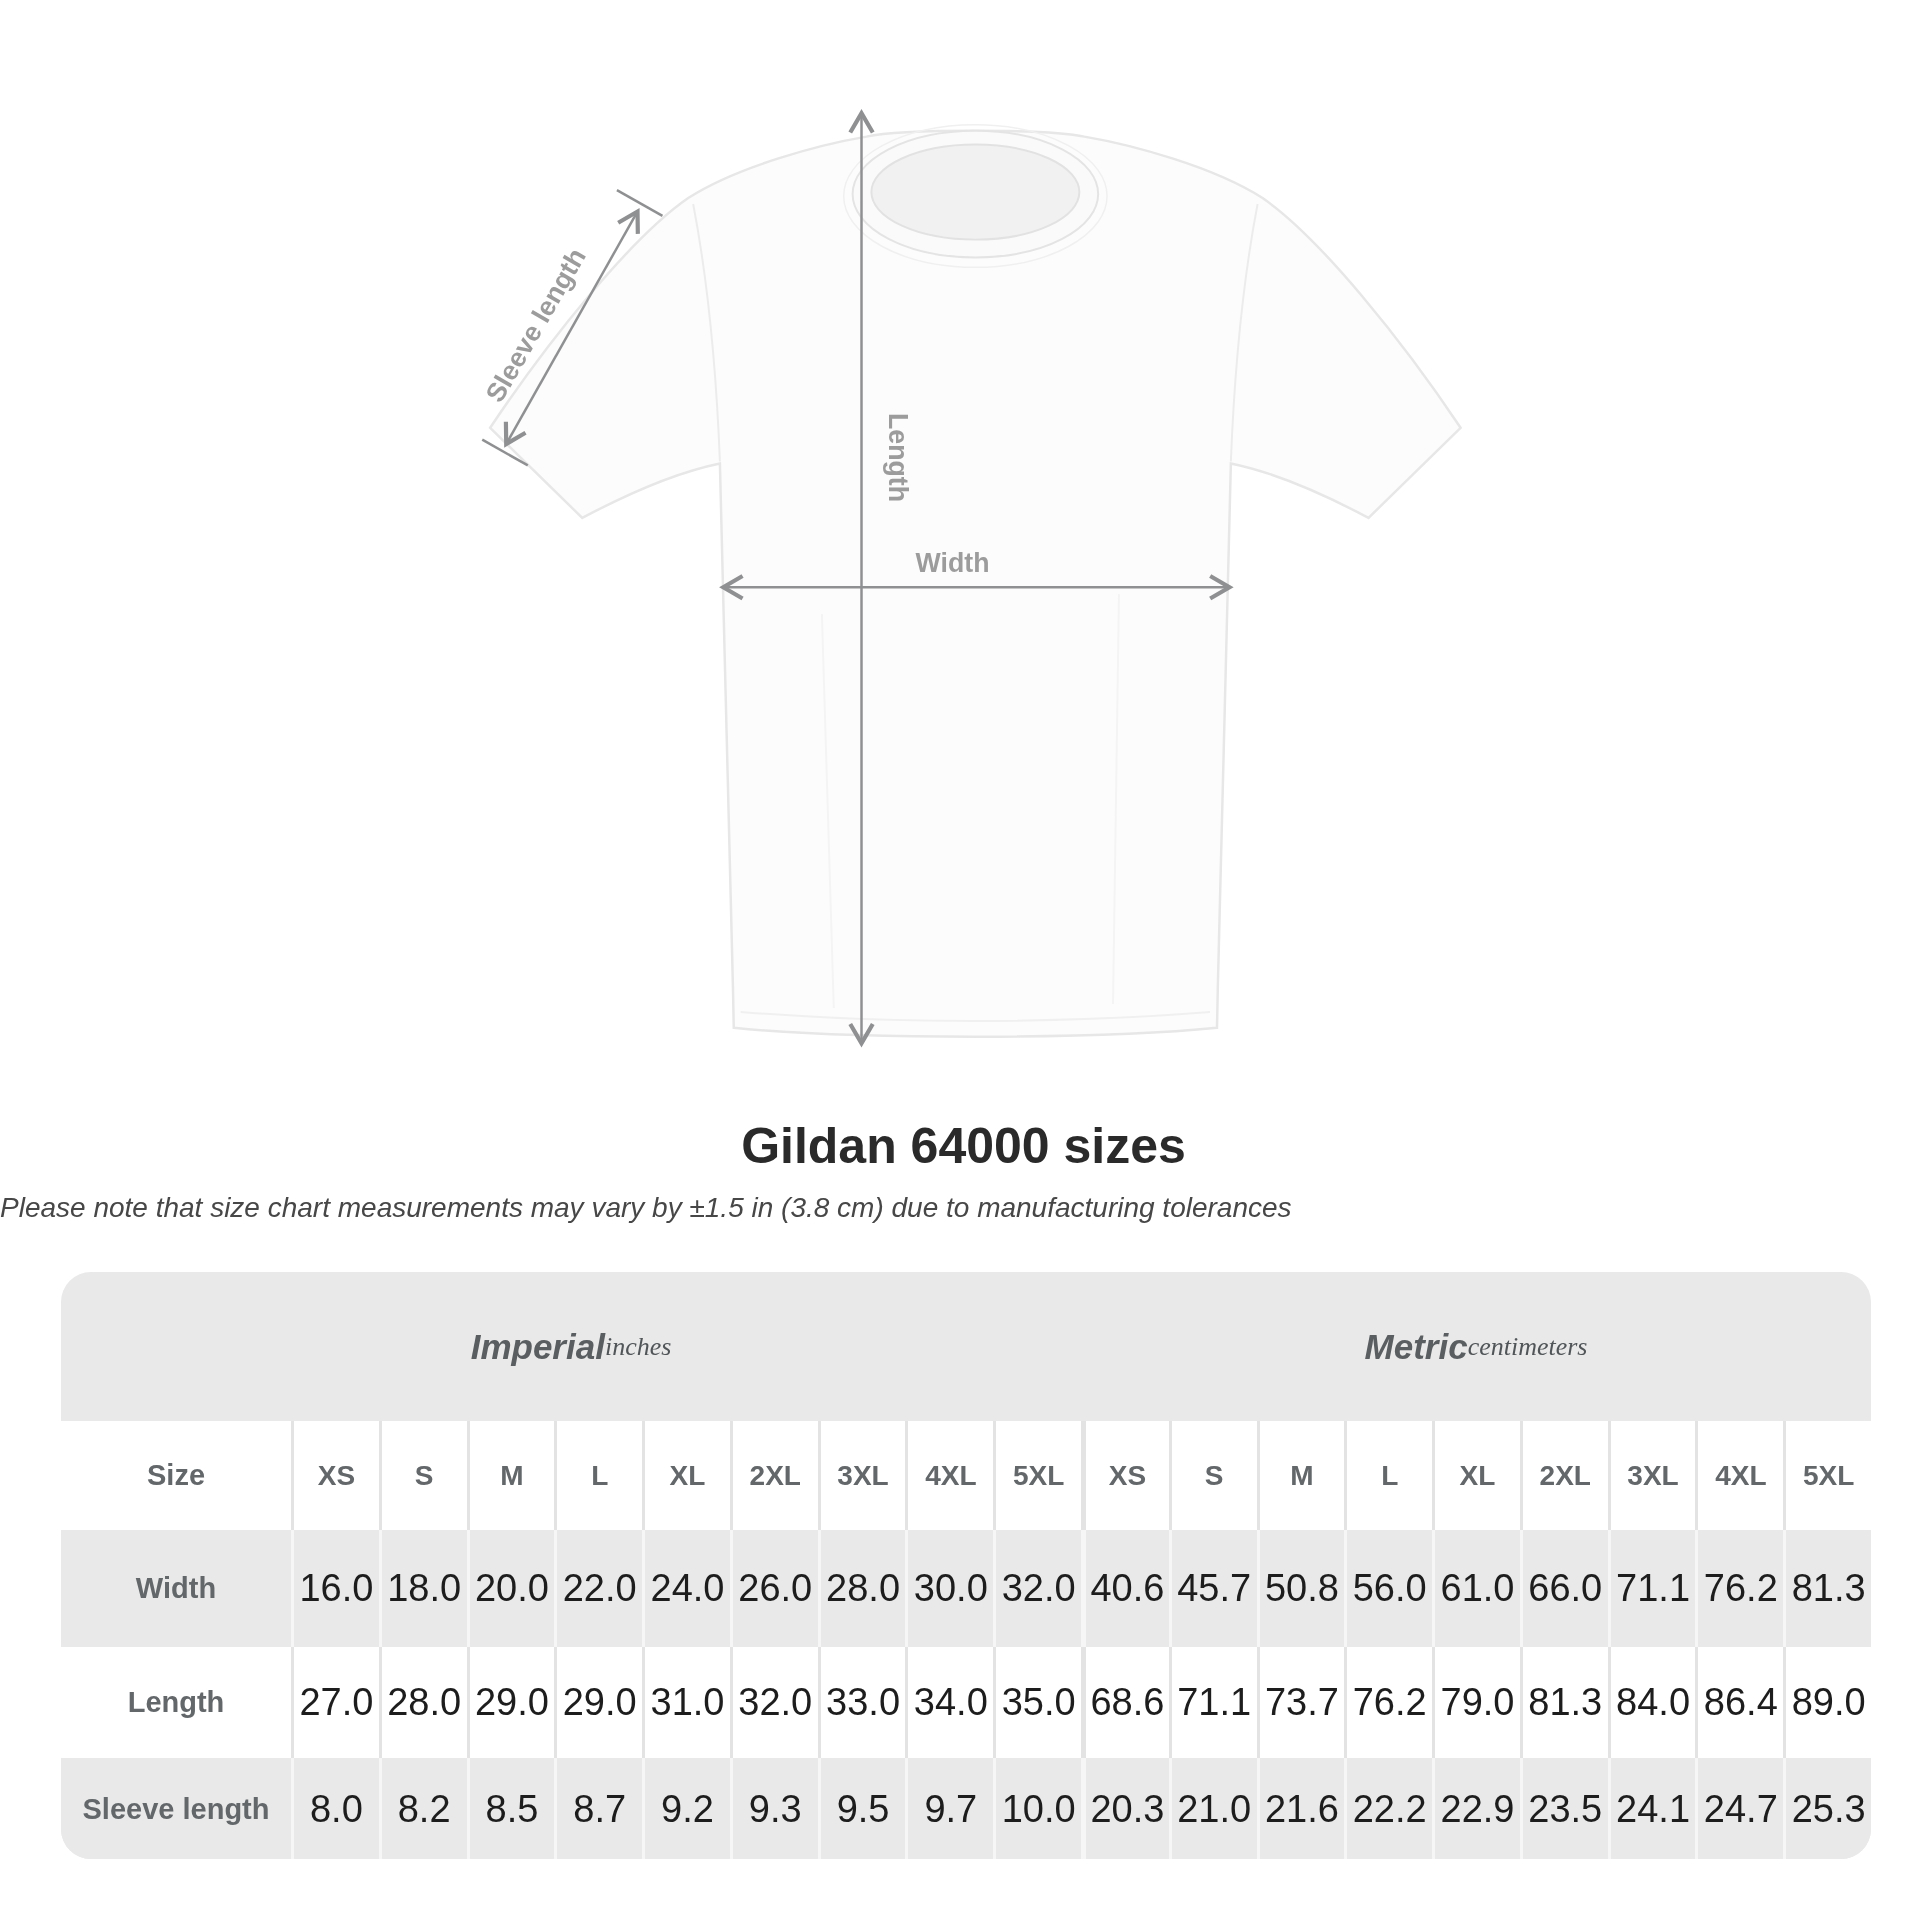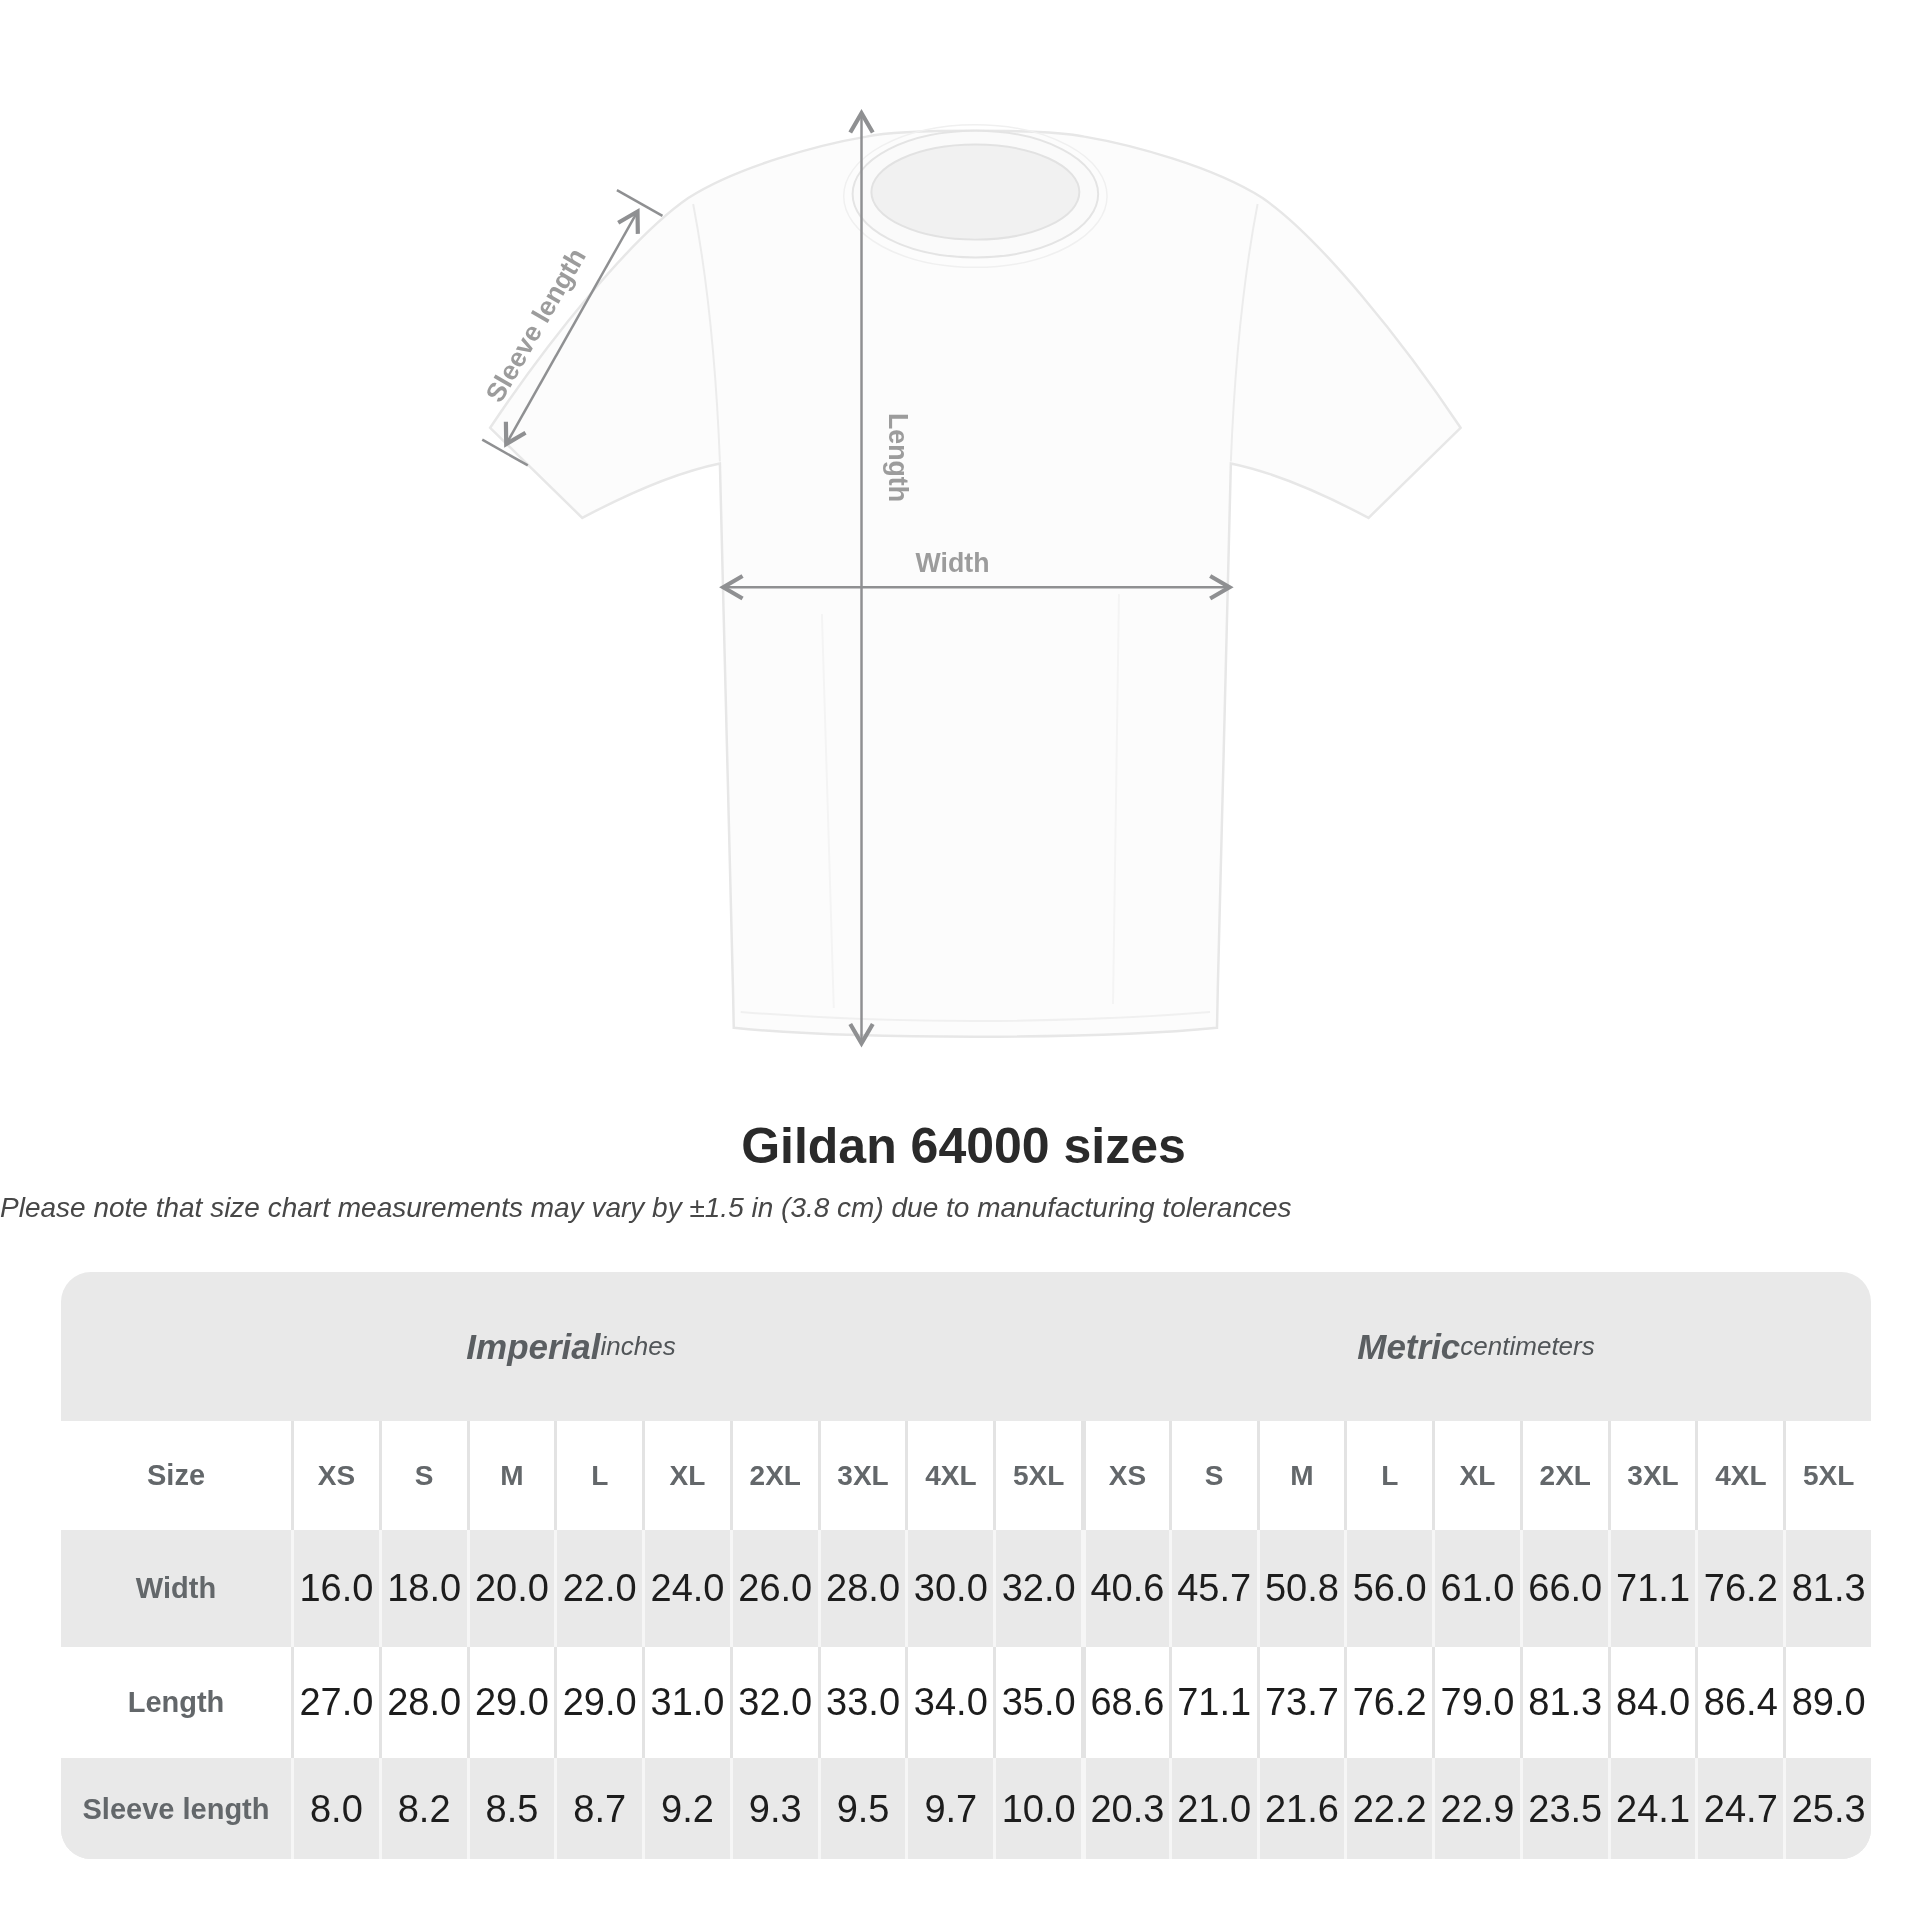--- a/index.html
+++ b/index.html
@@ -25,21 +25,21 @@
   .rA{background:#ffffff;}
   .rB{background:#e9e9e9;}
   .rA.d{border-left:3px solid #e3e3e3;}
   .rB.d{border-left:3px solid #f6f6f6;}
   .d.g{border-left-width:5px;}
   .lab{font-weight:bold;font-size:29px;color:#63676a;text-align:right;}
   .hdr{font-weight:bold;font-size:28px;color:#63676a;}
   .num{font-size:38px;color:#1d1d1d;}
   .uh{display:flex;align-items:center;justify-content:center;row-gap:10px;}
   .uh .nm{font-size:35px;font-weight:bold;font-style:italic;color:#5a5e61;}
-  .uh .un{font-size:26px;font-style:italic;color:#515558;}
+  .uh .un{font-size:26px;font-style:italic;color:#515558;font-family:Liberation Serif, serif;}
   #uh-imperial{grid-column:1/11;}
   #uh-metric{grid-column:11/20;}
 
   
   .ann{font-family:"Liberation Sans","DejaVu Sans",sans-serif;font-weight:bold;
        font-size:27px;fill:#9c9c9c;}
 </style>
 </head>
 <body>
 

